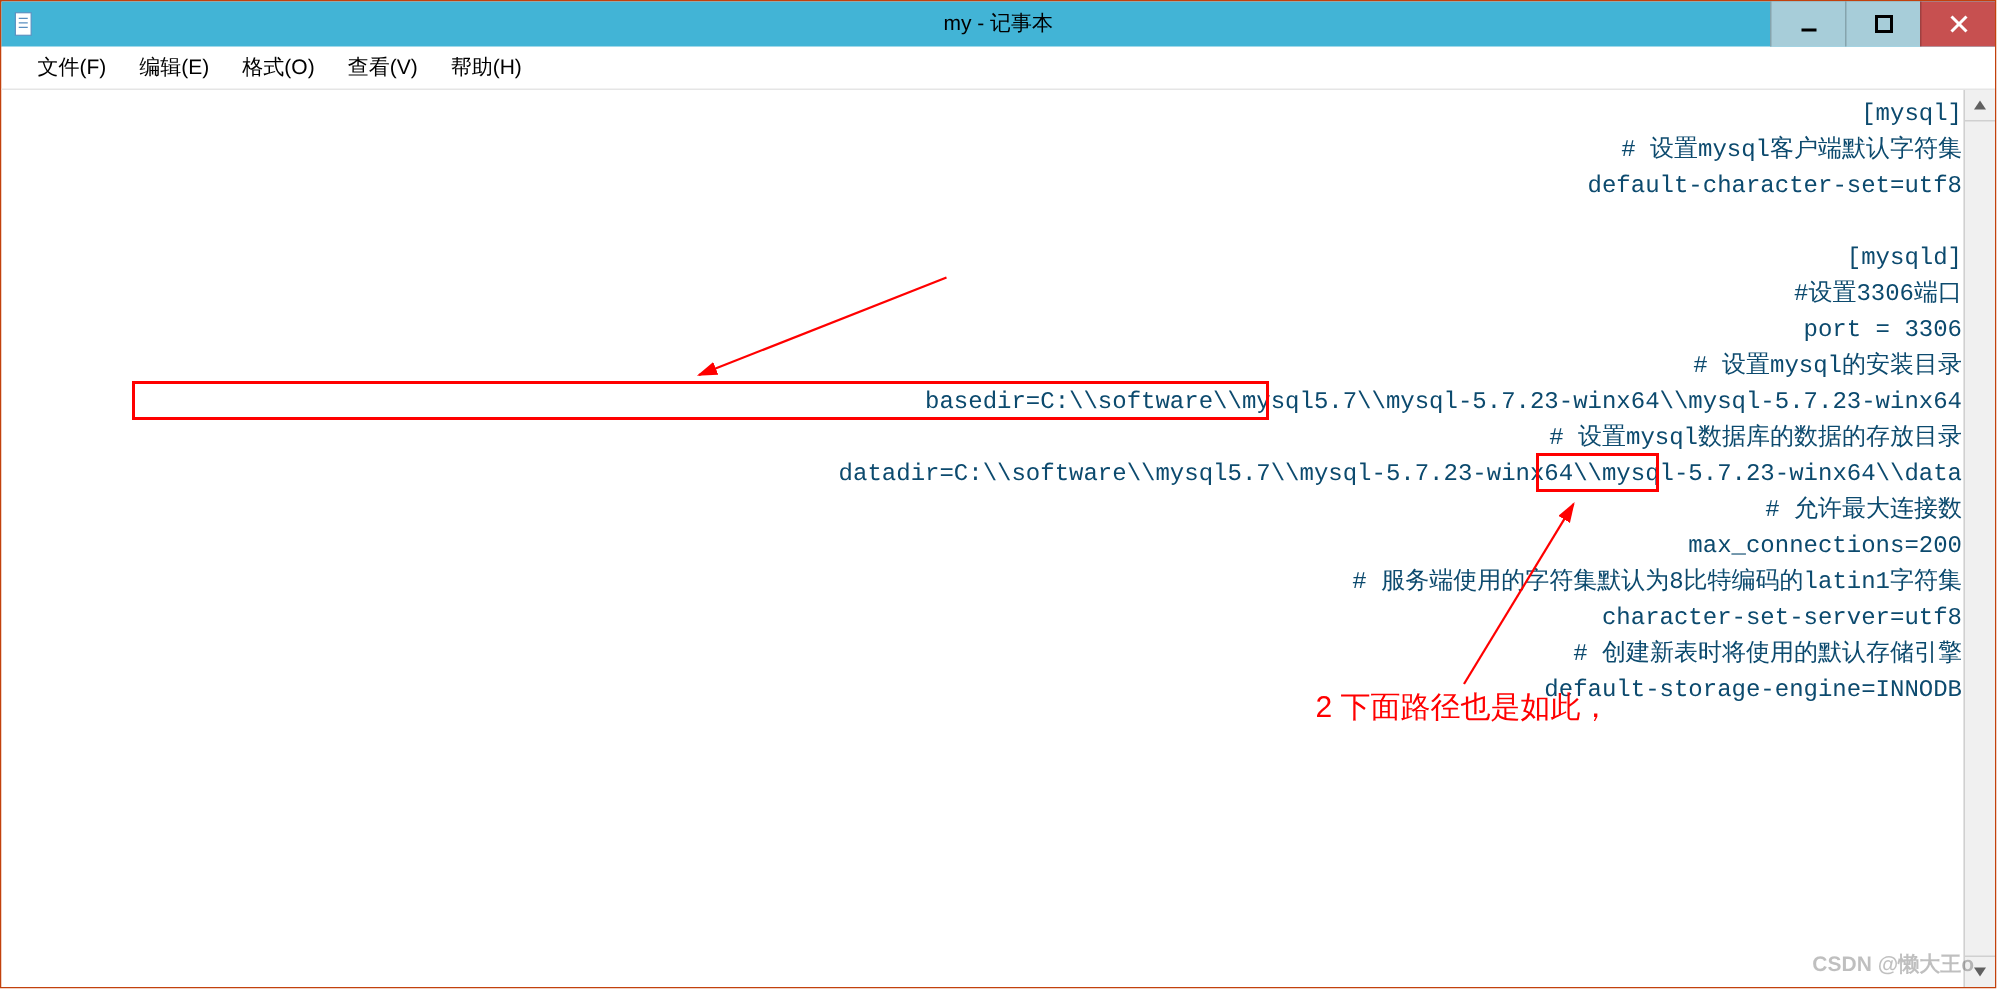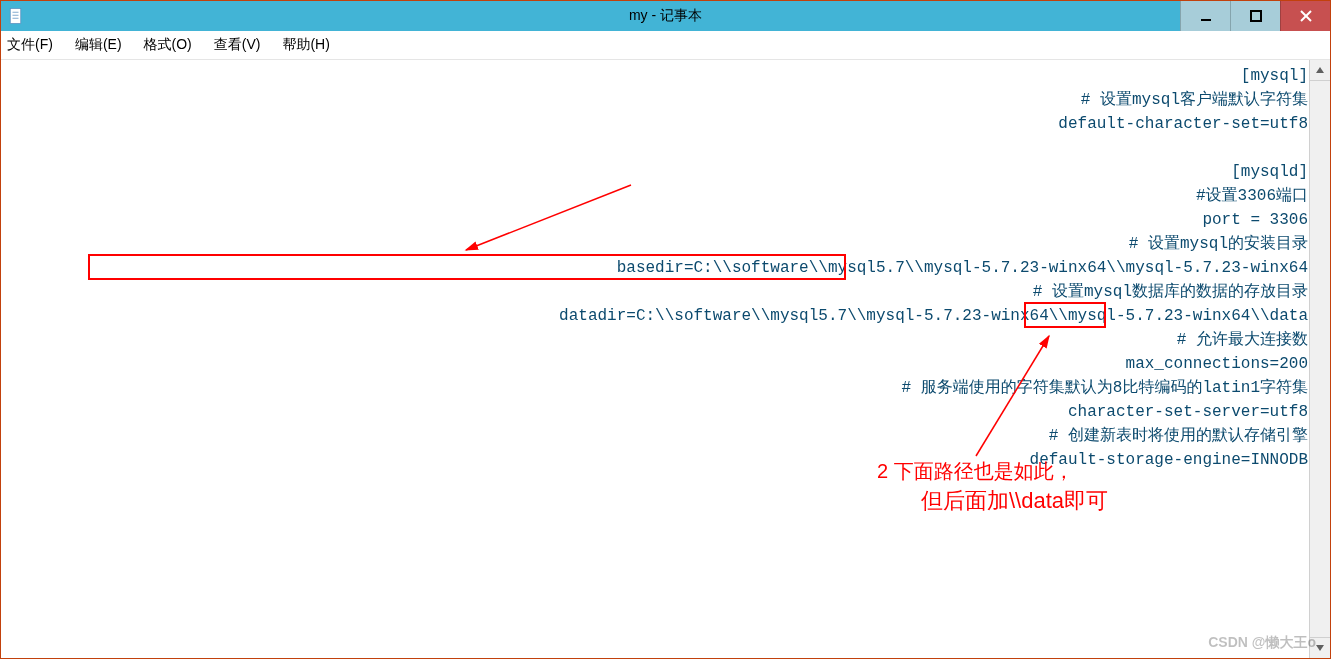--- a/index.html
+++ b/index.html
@@ -6,21 +6,21 @@
   .window{width:1331px;height:659px;border:1px solid #c2410c;box-sizing:border-box;display:flex;flex-direction:column;}
   .titlebar{height:30px;background:#42b4d6;display:flex;align-items:center;color:#000;font-size:14px;position:relative;}
   .titlebar .app-icon{width:20px;height:20px;margin-left:6px;display:flex;align-items:center;justify-content:center;}
   .titlebar .app-icon svg{width:18px;height:18px;}
   .titlebar .title-text{position:absolute;left:50%;transform:translateX(-50%);color:#000;font-size:14px;}
   .window-controls{margin-left:auto;display:flex;height:100%;}
   .win-btn{width:50px;height:100%;display:flex;align-items:center;justify-content:center;border-left:1px solid rgba(0,0,0,.2);box-sizing:border-box;cursor:default;}
   .win-min{background:#a7cdd9;}
   .win-max{background:#a7cdd9;}
   .win-close{background:#c75050;color:#fff;}
-  .menubar{height:28px;border-bottom:1px solid #e5e5e5;display:flex;align-items:center;padding-left:6px;font-size:14px;background:#fff;}
+  .menubar{height:28px;border-bottom:1px solid #e5e5e5;display:flex;align-items:center;padding-left:24px;font-size:14px;background:#fff;}
   .menubar .menu-item{margin-right:22px;cursor:default;}
   .client{flex:1;position:relative;background:#fff;}
   .text-area{position:absolute;left:5px;top:4px;right:22px;bottom:0;font-family:"SimSun","NSimSun","FangSong","Courier New",monospace;font-size:16px;line-height:24px;white-space:pre;color:#0c4a6e;text-align:right;}
   .scrollbar-v{position:absolute;right:0;top:0;bottom:0;width:20px;background:#f0f0f0;border-left:1px solid #d0d0d0;}
   .scroll-arrow{position:absolute;left:0;right:0;height:20px;display:flex;align-items:center;justify-content:center;font-size:10px;color:#555;}
   .scroll-arrow.up{top:0;border-bottom:1px solid #d0d0d0;}
   .scroll-arrow.down{bottom:0;border-top:1px solid #d0d0d0;}
   
   .annot-box{position:absolute;border:2px solid #ff0000;box-sizing:border-box;pointer-events:none;}
   .annot-text{position:absolute;color:#ff0000;font-family:"SimSun","Microsoft YaHei",sans-serif;pointer-events:none;}
@@ -100,21 +100,20 @@
         <svg width="10" height="10">
             <polygon points="1,2 9,2 5,8" fill="#606060"></polygon>
           </svg>
       </div>
     </div>
 
     <div class="annot-box" style="left:87px;top:194px;width:758px;height:26px;"></div>
     <div class="annot-box" style="left:1023px;top:242px;width:82px;height:26px;"></div>
 
     <div class="annot-text" style="left:876px;top:398px;font-size:20px;">2 下面路径也是如此，</div>
-    <div class="annot-text" style="left:920px;top:426px;font-size:22px;">但后面加\\data即可</div>
 
     <svg class="arrow-svg" style="left:450px;top:115px;width:190px;height:95px;">
       <defs>
           <marker id="ah1" markerWidth="10" markerHeight="10" refX="8" refY="3" orient="auto">
             <path d="M0,0 L0,6 L9,3 z" fill="#ff0000"></path>
           </marker>
         </defs>
       <line x1="180" y1="10" x2="15" y2="75" stroke="#ff0000" stroke-width="1.5" marker-end="url(#ah1)"></line>
     </svg>
 

